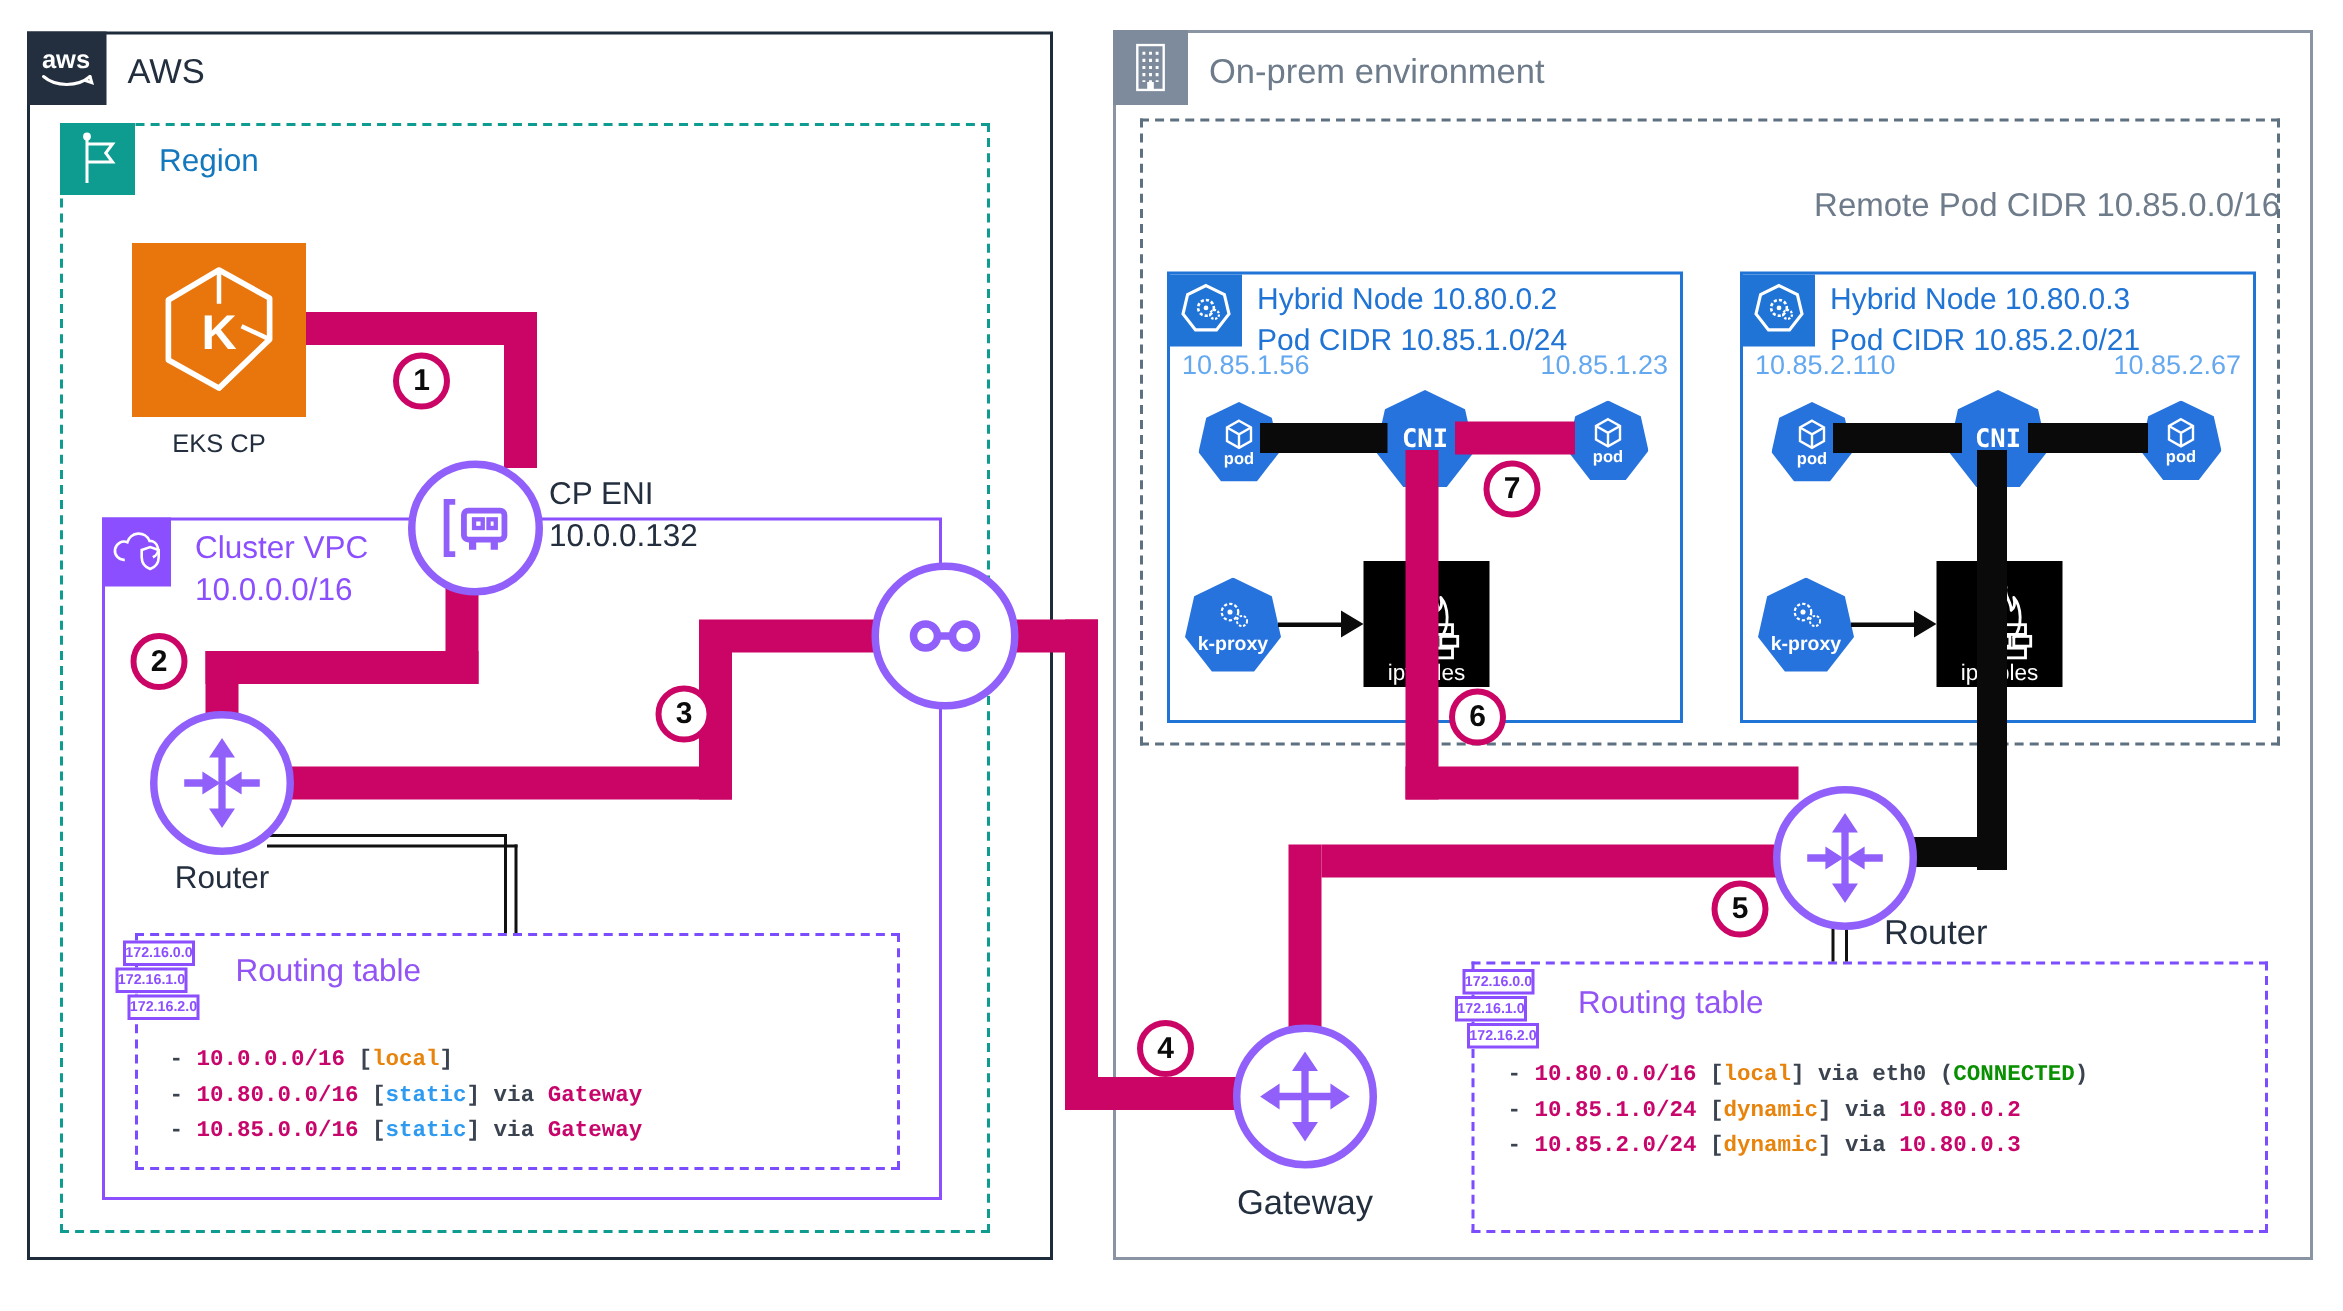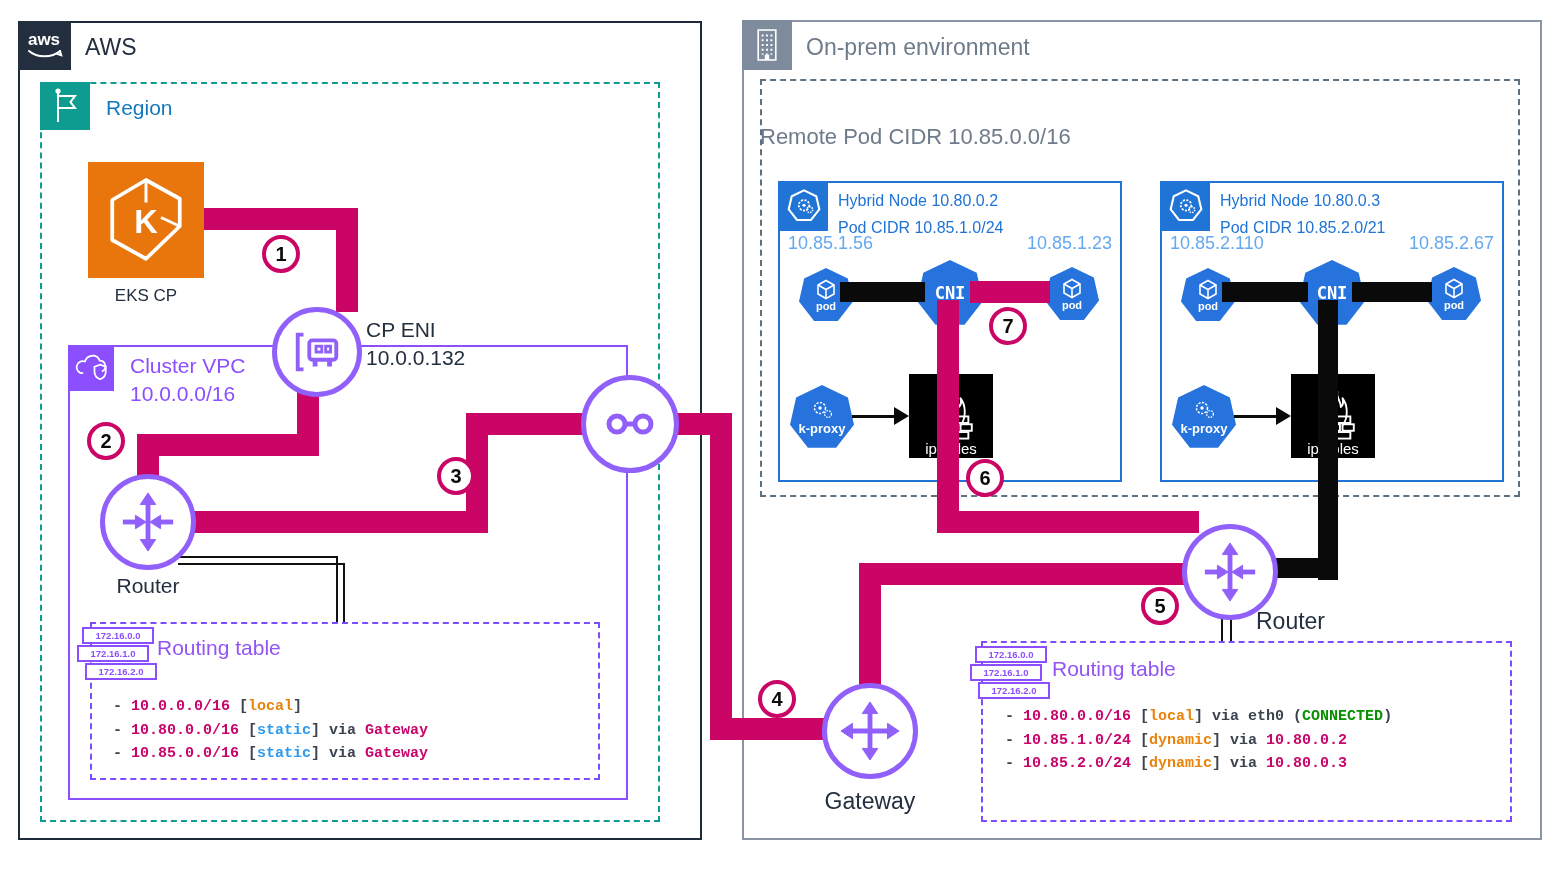--- a/index.html
+++ b/index.html
@@ -30,28 +30,28 @@
             padding-bottom:2px;}
   .iptables-label{color:#fff;font-size:15px;line-height:15px;}
   .icon-sq{position:absolute;display:flex;align-items:center;justify-content:center;z-index:3;}
   
   .rt-entries{position:absolute;z-index:3;}
   .rt-line{white-space:pre;font-family:"Liberation Mono",monospace;font-weight:bold;
            font-size:15px;line-height:23.5px;}
   .c-dark{color:#3A434F}.c-pink{color:#C7056B}.c-orange{color:#E8830C}
   .c-blue{color:#2E9BF0}.c-green{color:#089000}
   .stack{position:absolute;z-index:3;}
-  .stack .iprow{width:72px;height:17px;border:2px solid #8C4FFF;background:#fff;color:#8C4FFF;
+  .stack .iprow{width:48px;height:17px;border:2px solid #8C4FFF;background:#fff;color:#8C4FFF;
          font-size:9.5px;font-weight:bold;display:flex;align-items:center;justify-content:center;
          margin-bottom:1px;box-sizing:border-box;}
   .stack .iprow:nth-child(2){margin-left:-5px;}
   .stack .iprow:nth-child(3){margin-left:3px;}
   
   .node{position:absolute;width:344px;height:301px;border:2px solid #2074D5;box-sizing:border-box;z-index:1;}
-  .node-title{position:absolute;left:58px;top:4px;color:#2074D5;font-size:16px;line-height:27px;z-index:3;}
+  .node-title{position:absolute;left:58px;top:4px;color:#2074D5;font-size:20px;line-height:27px;z-index:3;}
   .node-ip{position:absolute;top:50px;color:#64A8F0;font-size:18px;z-index:3;}
   .arrow-line{position:absolute;height:3px;background:#0a0a0a;z-index:3;}
   .arrow-head{position:absolute;width:0;height:0;border-left:15px solid #0a0a0a;
               border-top:9px solid transparent;border-bottom:9px solid transparent;z-index:3;}
 </style>
 </head>
 <body>
 
 <div class="canvas">
 
@@ -180,21 +180,21 @@
     </div>
 
   <div class="icon-sq" style="left:742px;top:20px;width:50px;height:50px;background:#7D8B9C;">
     <svg width="44" height="44" viewBox="0 0 50 50" fill="none" stroke="#fff" stroke-width="1.8">
       <rect x="15" y="8" width="20" height="34"></rect>
       <path d="M20 13 V36 M25 13 V36 M30 13 V36" stroke-dasharray="2.4 3" stroke-width="2.2"></path>
       <rect x="22.5" y="36" width="5" height="6" fill="#fff" stroke="none"></rect>
     </svg>
   </div>
   <div class="lbl" style="left:806px;top:34px;font-size:23px;color:#6E7B8A;">On-prem environment</div>
-  <div class="lbl" style="left:760px;top:124px;width:760px;text-align:left;font-size:22px;color:#6E7B8A;">Remote Pod CIDR 10.85.0.0/16</div>
+  <div class="lbl" style="left:760px;top:124px;width:760px;text-align:right;font-size:22px;color:#6E7B8A;">Remote Pod CIDR 10.85.0.0/16</div>
 
   <div class="node" style="left:778px;top:181px;">
     <div class="icon-sq" style="left:0;top:0;width:48px;height:48px;background:#2074D5;">
       <svg width="42" height="42" viewBox="0 0 48 48" fill="none" stroke="#fff" stroke-width="2.4">
         <path d="M24 5 L38 11.8 L41.5 26.6 L32 38.8 L16 38.8 L6.5 26.6 L10 11.8 Z"></path>
         <circle cx="24" cy="22" r="6" stroke-dasharray="2.4 1.6" stroke-width="2"></circle>
         <circle cx="24" cy="22" r="1.8" fill="#fff" stroke="none"></circle>
         <circle cx="30.5" cy="27" r="3.4" stroke-dasharray="1.8 1.2" stroke-width="1.7"></circle>
       </svg>
     </div>

